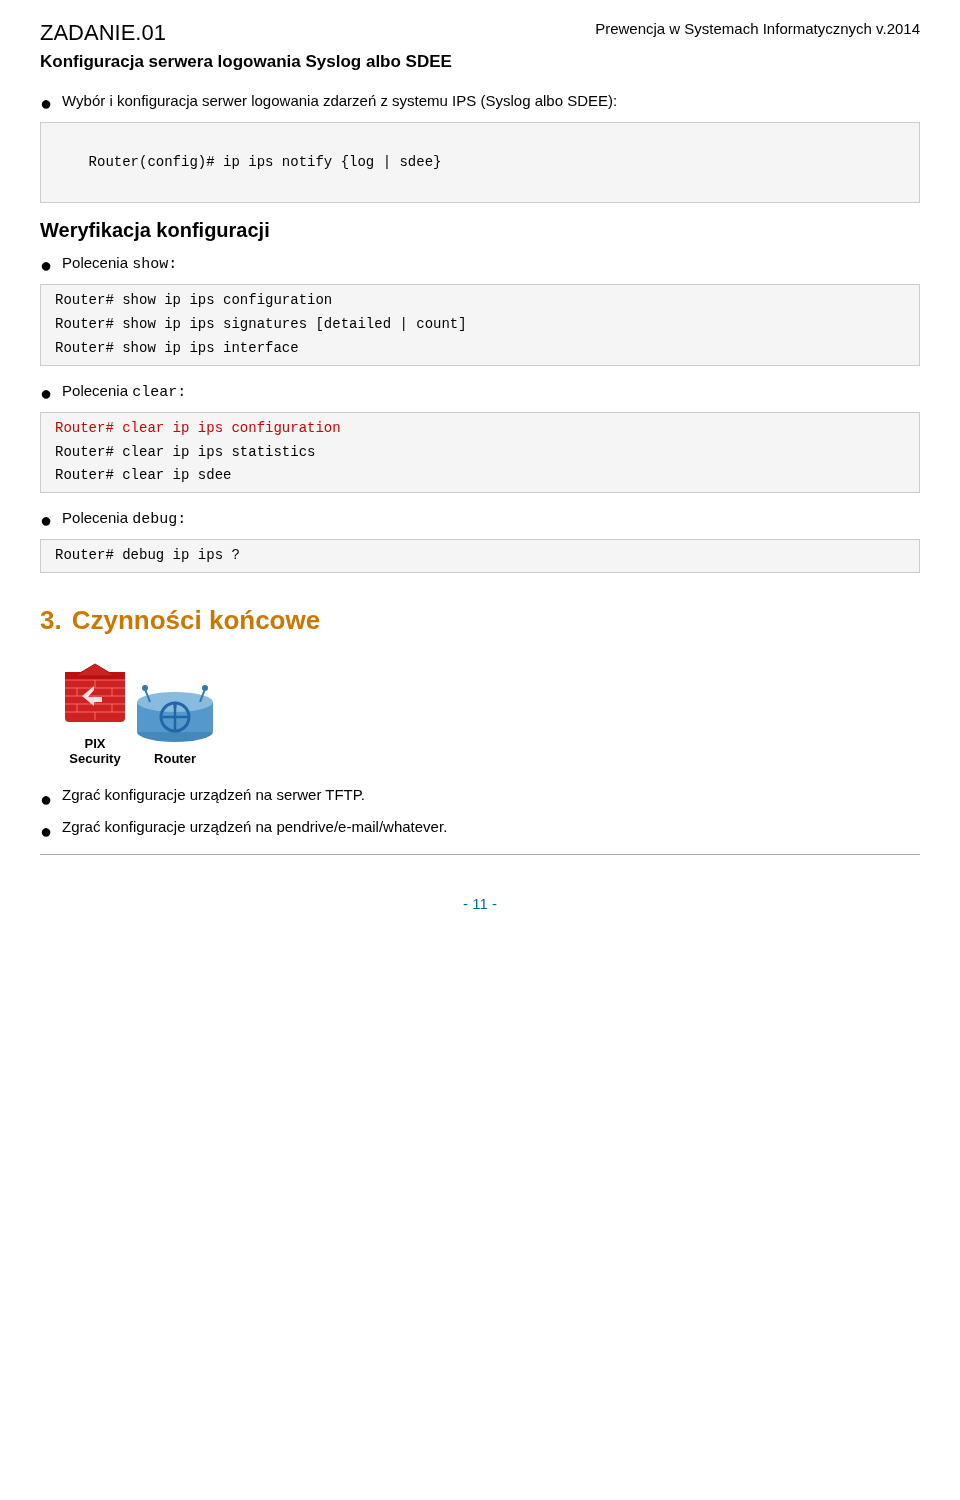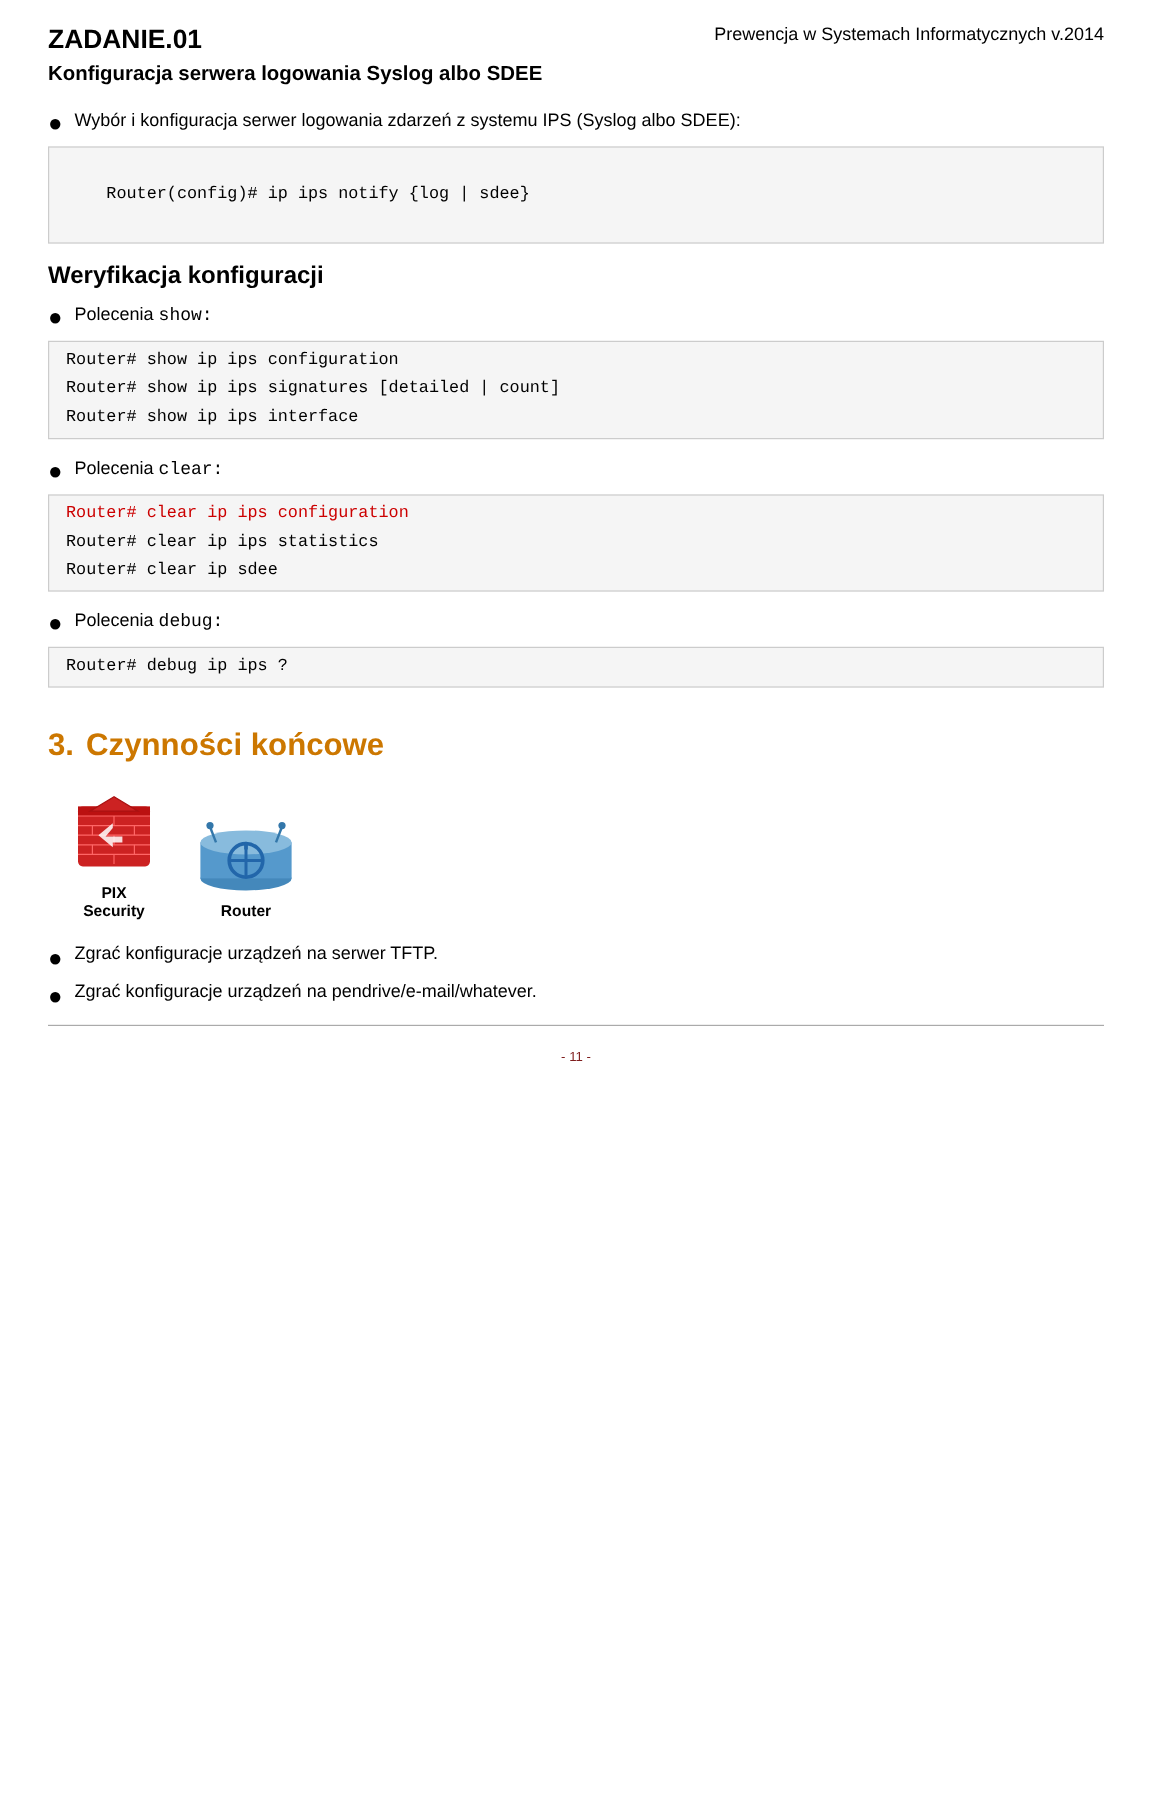--- a/index.html
+++ b/index.html
@@ -12,21 +12,21 @@
       padding: 20px 40px;
       font-size: 15px;
     }
     .header {
       display: flex;
       justify-content: space-between;
       align-items: flex-start;
       margin-bottom: 6px;
     }
     .header-left {
-      font-weight: bold;
+      font-weight: normal;
       font-size: 22px;
     }
     .header-right {
       font-size: 15px;
       text-align: right;
     }
     .section-title {
       font-weight: bold;
       font-size: 17px;
       margin-bottom: 8px;
@@ -70,21 +70,20 @@
     }
     .section3-title {
       color: #cc7700;
       font-size: 26px;
       font-weight: bold;
       margin: 18px 0 16px 0;
     }
     .devices-row {
       display: flex;
       align-items: flex-end;
-      gap: 30px;
       margin: 10px 0 20px 20px;
     }
     .device-item {
       display: flex;
       flex-direction: column;
       align-items: center;
       font-size: 13px;
       font-weight: bold;
       text-align: center;
     }
@@ -113,23 +112,23 @@
       margin-top: 10px;
     }
     .bottom-bullet {
       display: flex;
       align-items: flex-start;
       margin-bottom: 6px;
       font-size: 15px;
     }
     .footer {
       text-align: center;
-      margin-top: 20px;
-      font-size: 11px;
-      color: #7f1d1d;
+      margin-top: 40px;
+      font-size: 15px;
+      color: #0369a1;
     }
     .divider {
       border: none;
       border-top: 1px solid #aaa;
       margin: 10px 0 4px 0;
     }
   </style>
 </head>
 <body>
 

